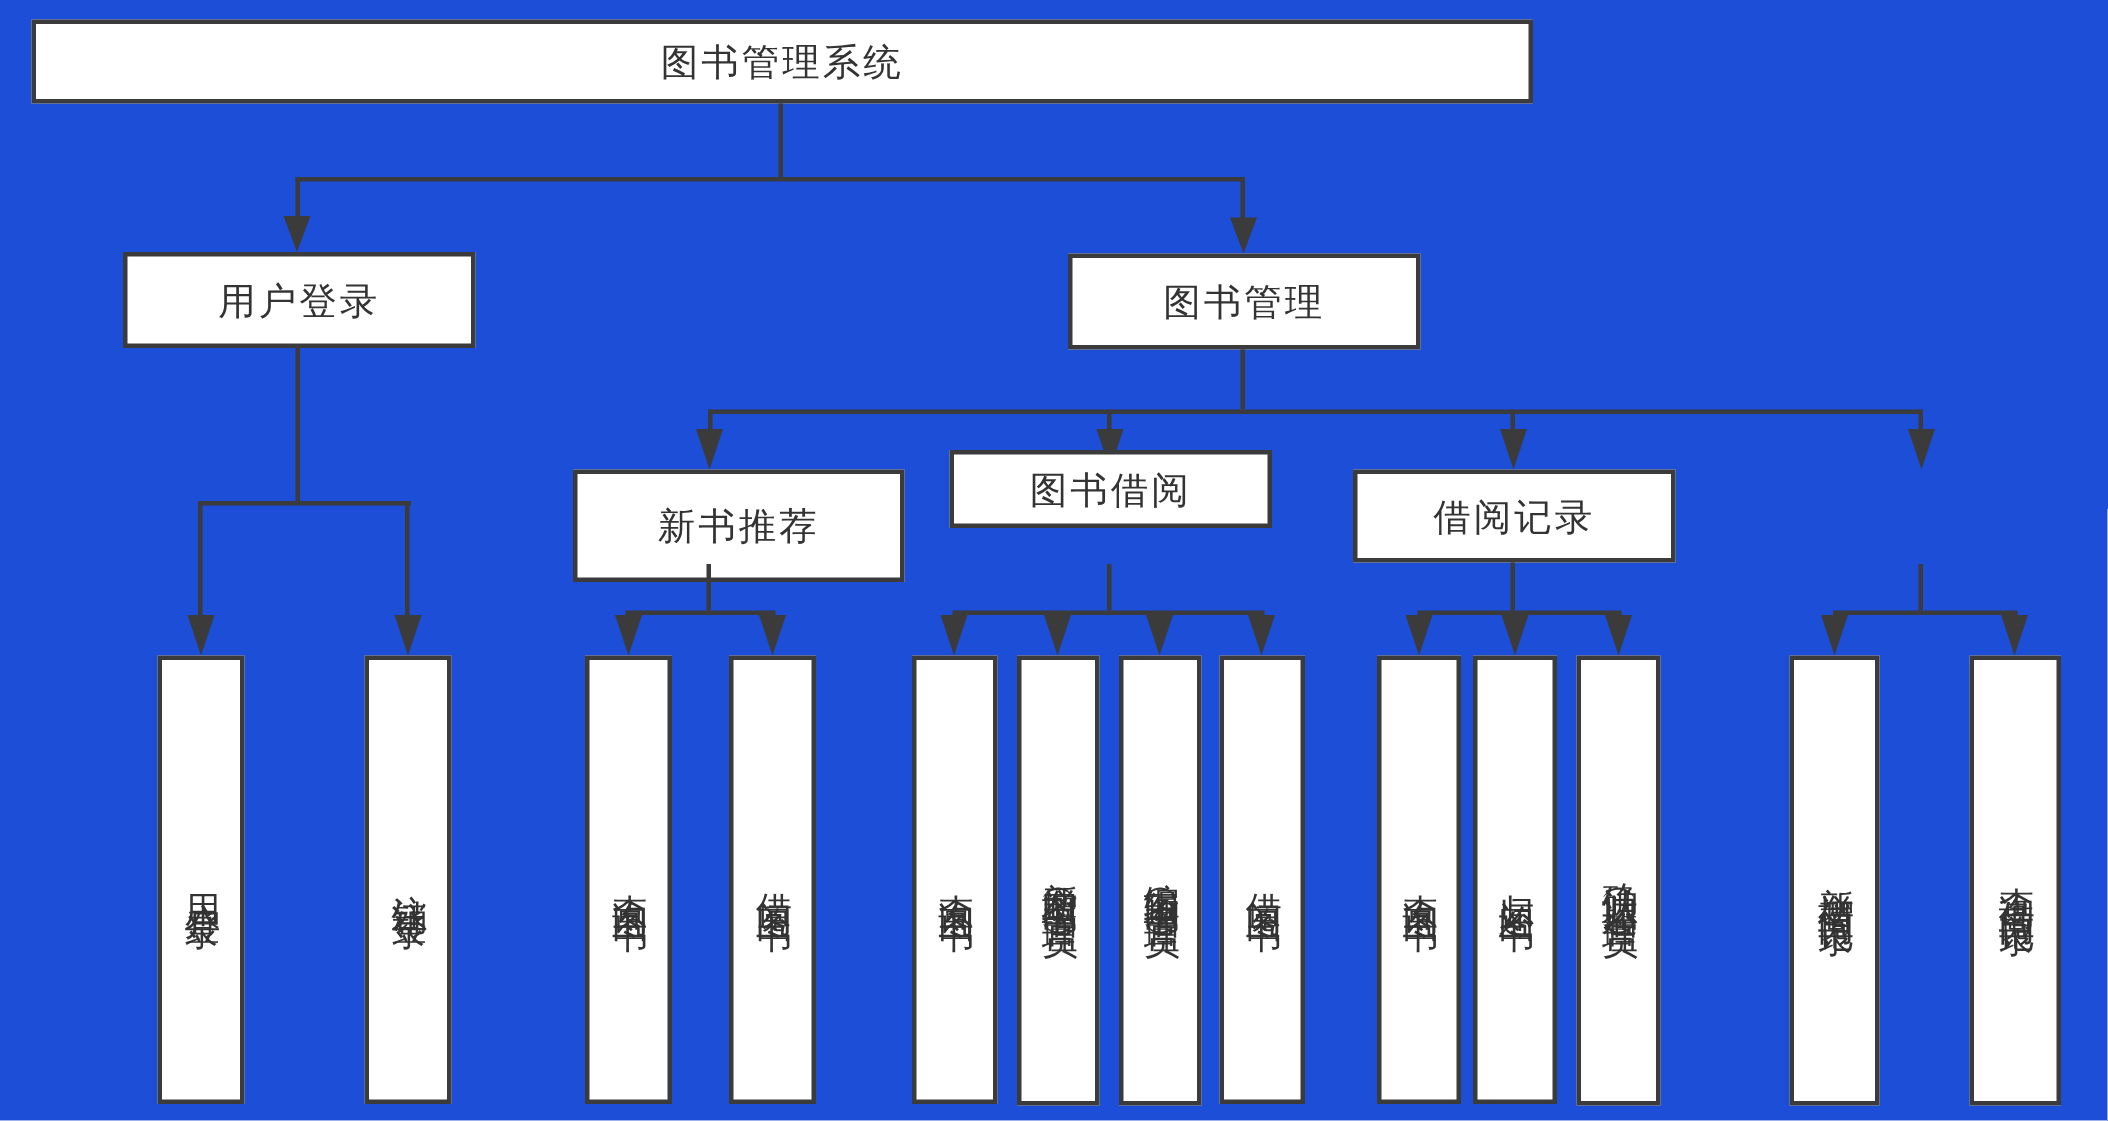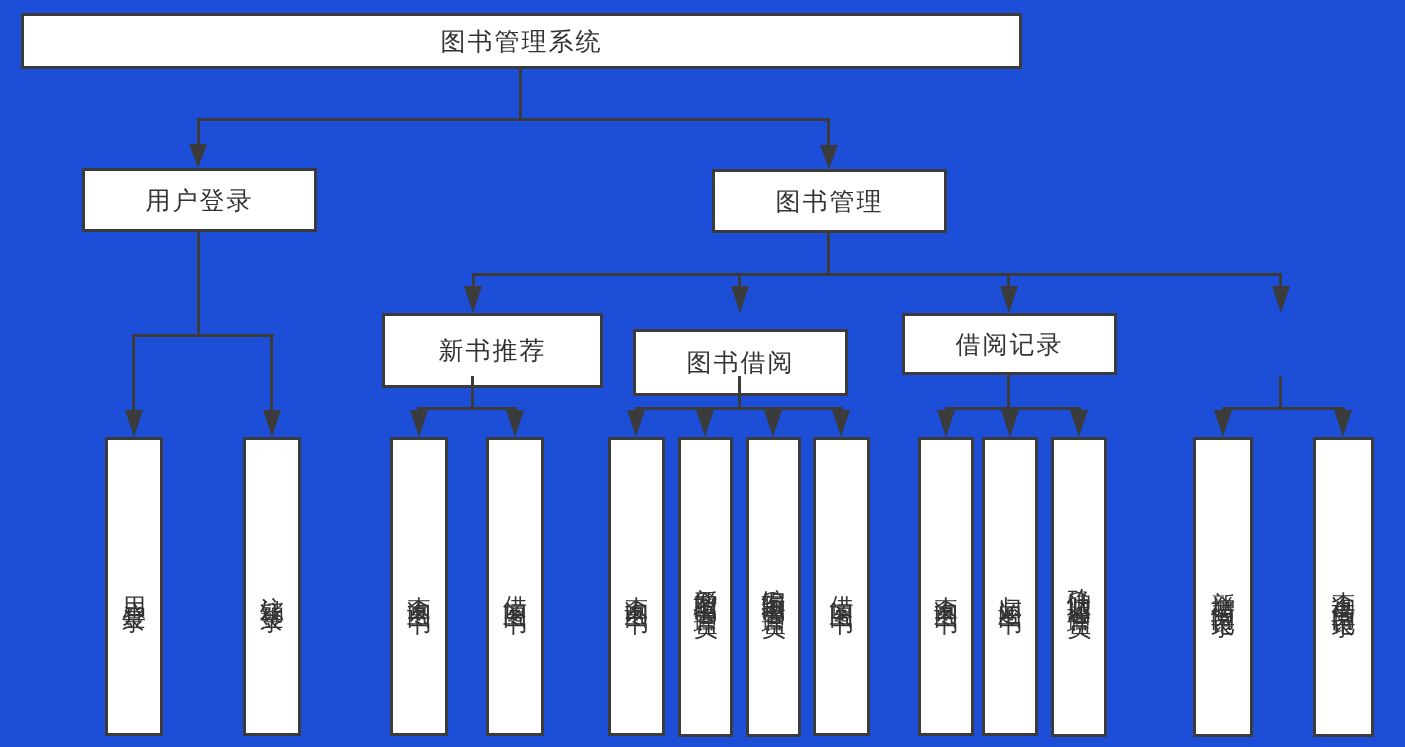--- a/index.html
+++ b/index.html
@@ -94,21 +94,21 @@
   <div class="vline" style="left:738px;top:273px;height:16px;"></div>
   <div class="arrow" style="left:731px;top:286px;"></div>
   <div class="vline" style="left:1007px;top:273px;height:16px;"></div>
   <div class="arrow" style="left:1000px;top:286px;"></div>
   <div class="vline" style="left:1279px;top:273px;height:16px;"></div>
   <div class="arrow" style="left:1272px;top:286px;"></div>
 
   <div class="box" style="left:382px;top:313px;width:221px;height:75px;">
     <span>新书推荐</span>
   </div>
-  <div class="box" style="left:633px;top:329px;width:215px;height:67px;">
+  <div class="box" style="left:633px;top:300px;width:215px;height:52px;">
     <span>图书借阅</span>
   </div>
   <div class="box" style="left:902px;top:313px;width:215px;height:62px;">
     <span>借阅记录</span>
   </div>
 
   <div class="vline" style="left:471px;top:376px;height:31px;"></div>
   <div class="hline" style="left:417px;top:407px;width:100px;"></div>
   <div class="arrow" style="left:410px;top:410px;"></div>
   <div class="arrow" style="left:506px;top:410px;"></div>

